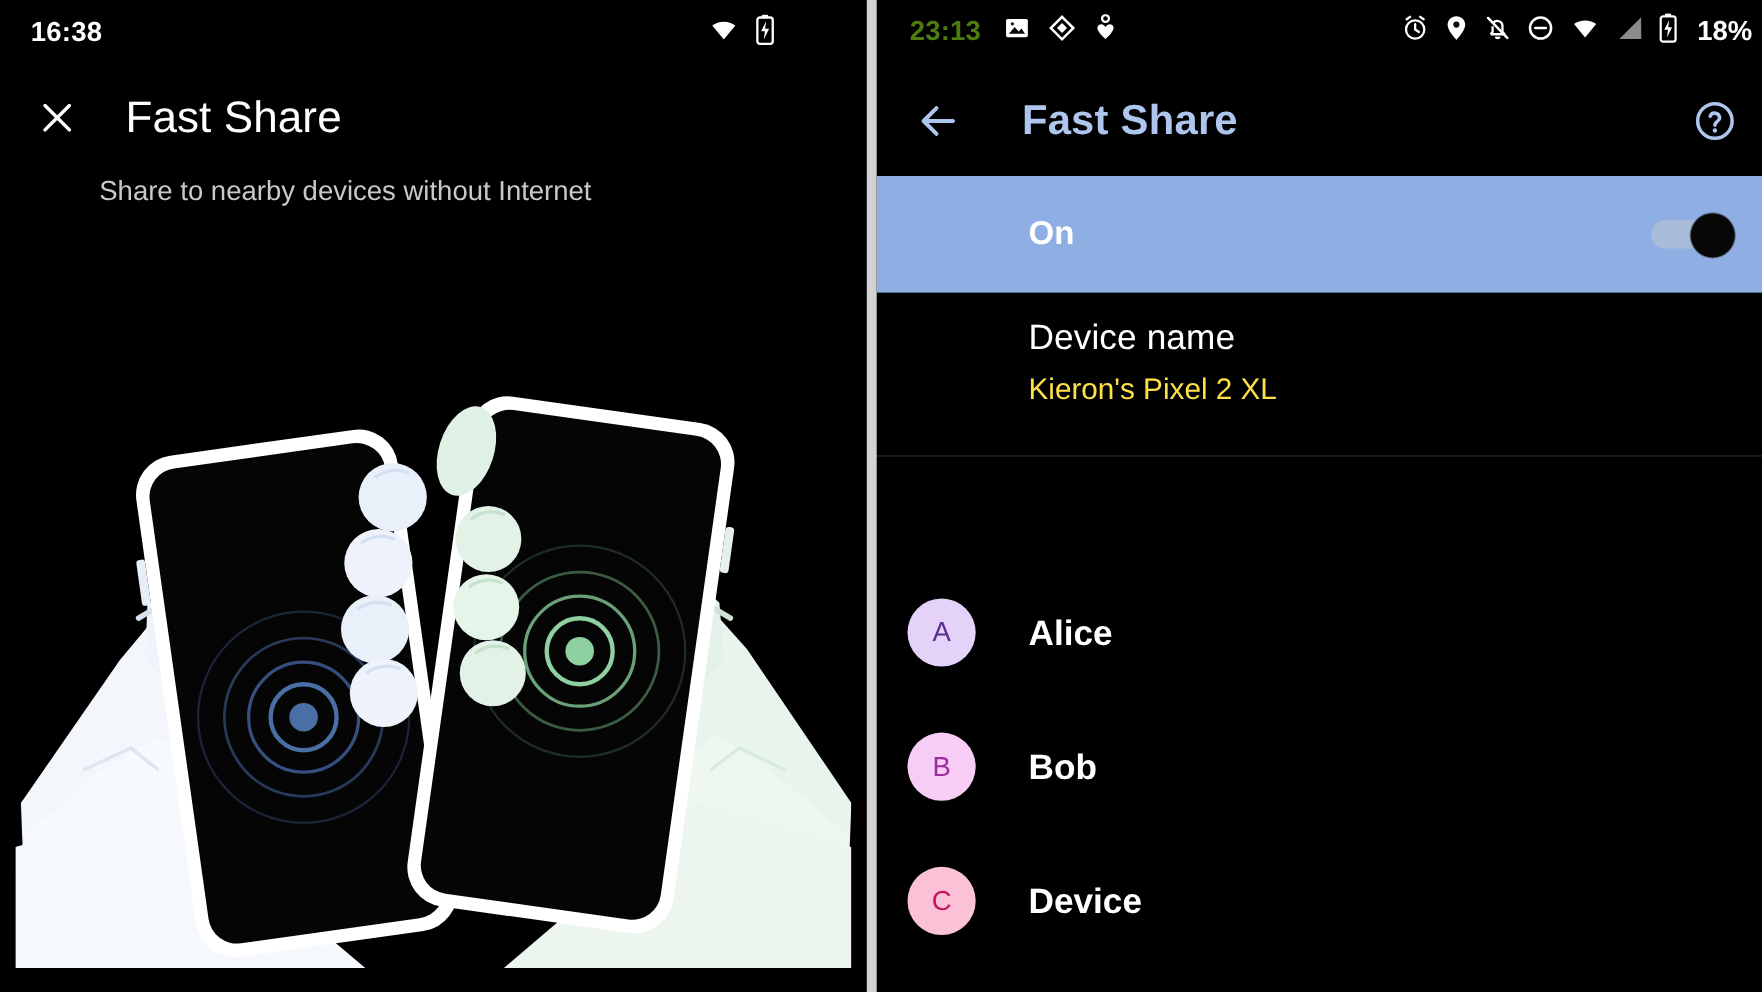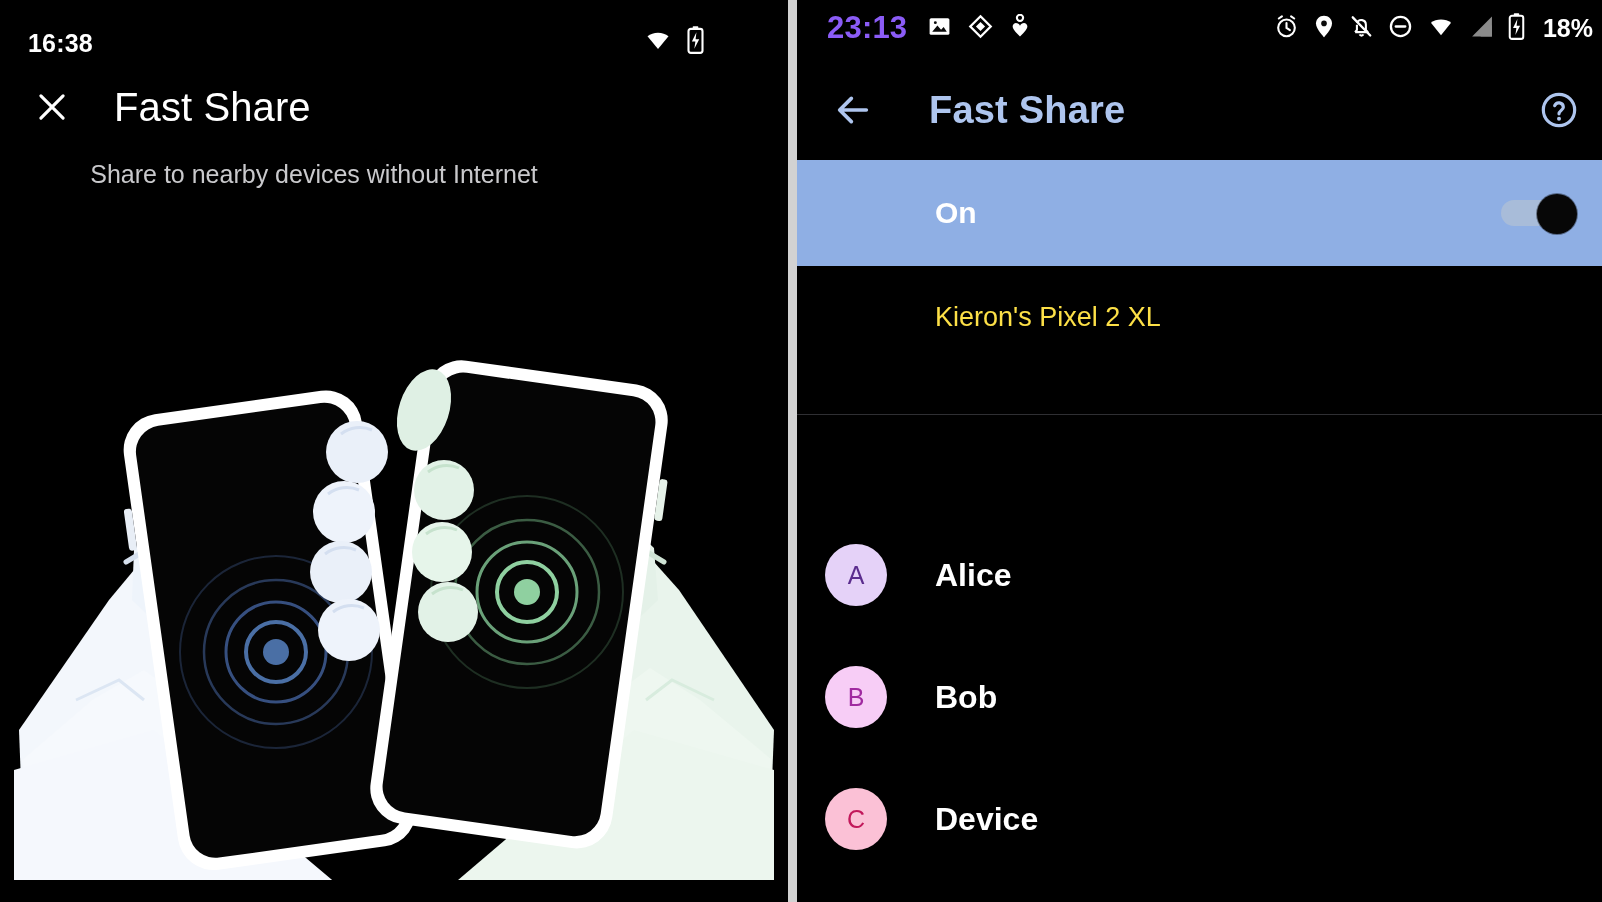--- a/index.html
+++ b/index.html
@@ -20,21 +20,21 @@
   .panel-left {
     position:relative;
     width:788px; height:902px;
     background:#000;
     overflow:hidden;
     flex:0 0 788px;
   }
   .l-statusbar {
     position:absolute; top:0; left:0;
     width:732px; height:58px;
-    display:flex; align-items:flex-end;
+    display:flex; align-items:center;
     padding:0 28px;
   }
   .l-clock {
     color:#fff; font-size:25px; font-weight:bold;
     letter-spacing:0.2px;
   }
   .l-status-right {
     margin-left:auto; display:flex; align-items:center; gap:14px;
   }
   .l-appbar {
@@ -81,21 +81,21 @@
     flex:0 0 814px;
     margin-left:0;
   }
   .r-statusbar {
     position:absolute; top:0; left:0;
     width:814px; height:56px;
     display:flex; align-items:center;
     padding:0 18px 0 30px;
   }
   .r-clock {
-    color:#8b5cf6; font-size:31px; font-weight:bold;
+    color:#4d7c0f; font-size:25px; font-weight:bold;
     letter-spacing:0.2px;
   }
   .r-status-left-icons {
     display:flex; align-items:center; gap:16px;
     margin-left:20px;
   }
   .r-status-right-icons {
     margin-left:auto; display:flex; align-items:center; gap:14px;
   }
   .r-battery-pct {
@@ -407,20 +407,21 @@
 
     <div class="r-toggle-row">
       <span class="r-toggle-label">On</span>
       <span class="r-switch">
         <span class="r-switch-track"></span>
         <span class="r-switch-thumb"></span>
       </span>
     </div>
 
     <div class="r-device-block">
+      <div class="r-device-label">Device name</div>
       <div class="r-device-value">Kieron's Pixel 2 XL</div>
     </div>
 
     <div class="r-sep"></div>
 
 
     <div class="r-contact" style="top:532px;">
       <span class="r-avatar" style="background:#e5d2f8;color:#5b2d8e;">A</span>
       <span class="r-contact-name">Alice</span>
     </div>

